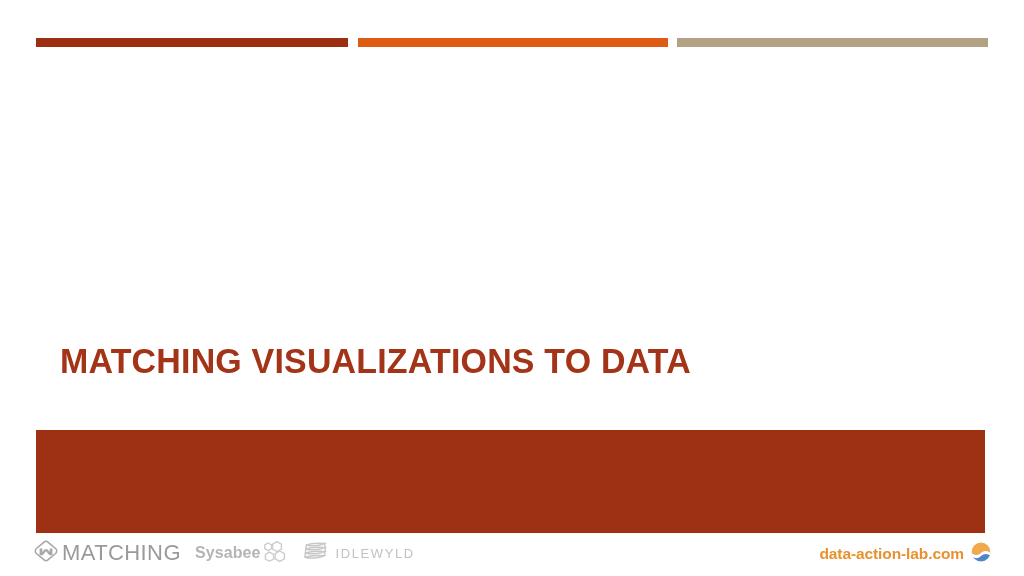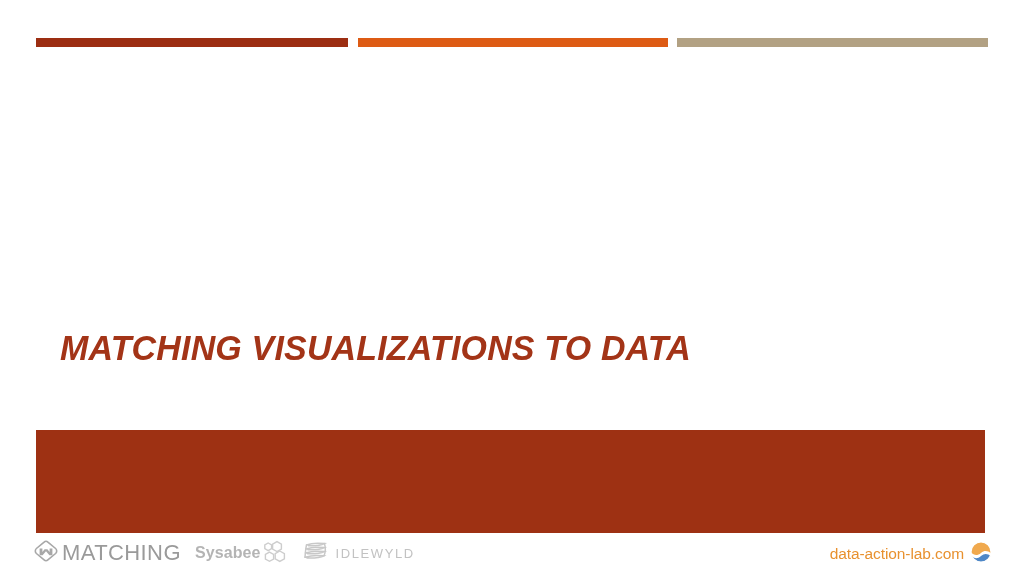--- a/index.html
+++ b/index.html
@@ -46,23 +46,22 @@
   .accent-seg.tan {
     left: 677px;
     width: 311px;
     background: #b2a183;
   }
 
   
   .title-block {
     position: absolute;
     left: 60px;
-    top: 326px;
+    top: 339px;
     width: 900px;
-    font-style: italic;
   }
   .slide-title {
     margin: 0;
     font-family: "Liberation Sans", sans-serif;
     font-size: 35px;
     line-height: 44px;
     font-weight: bold;
     letter-spacing: 0.2px;
     color: #a33417;
     white-space: nowrap;
@@ -136,21 +135,21 @@
   .footer-right {
     position: absolute;
     right: 32px;
     top: 5px;
     display: flex;
     align-items: center;
   }
   .site-url {
     font-family: "Liberation Sans", sans-serif;
     font-size: 15.5px;
-    font-weight: normal;
+    font-weight: bold;
     color: #e8912f;
     letter-spacing: -0.1px;
     line-height: 1;
   }
   .site-mark { margin-left: 6px; display: block; }
 </style>
 </head>
 <body>
 
 <div class="slide">

